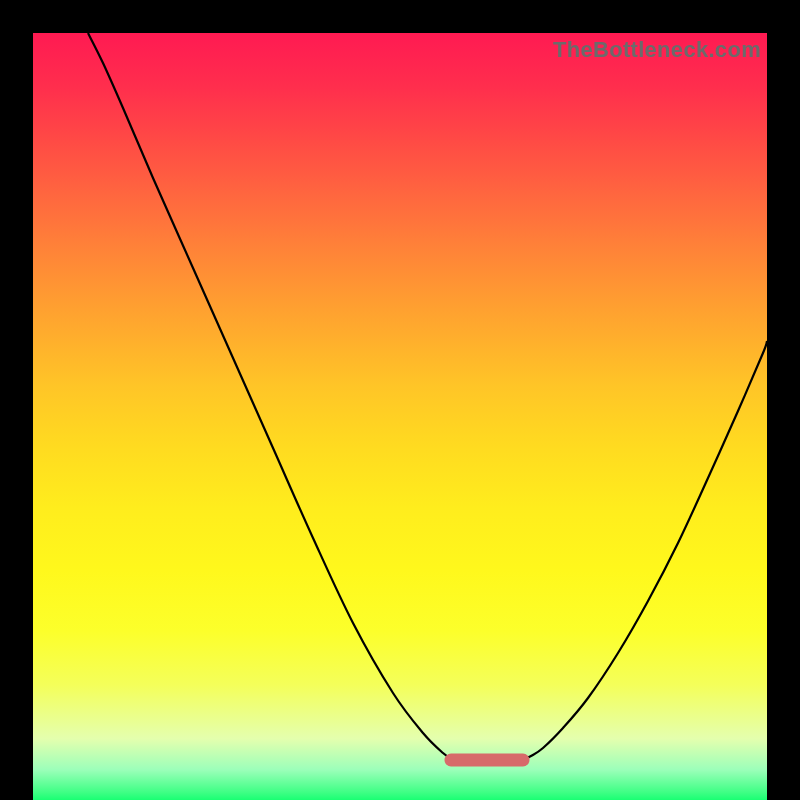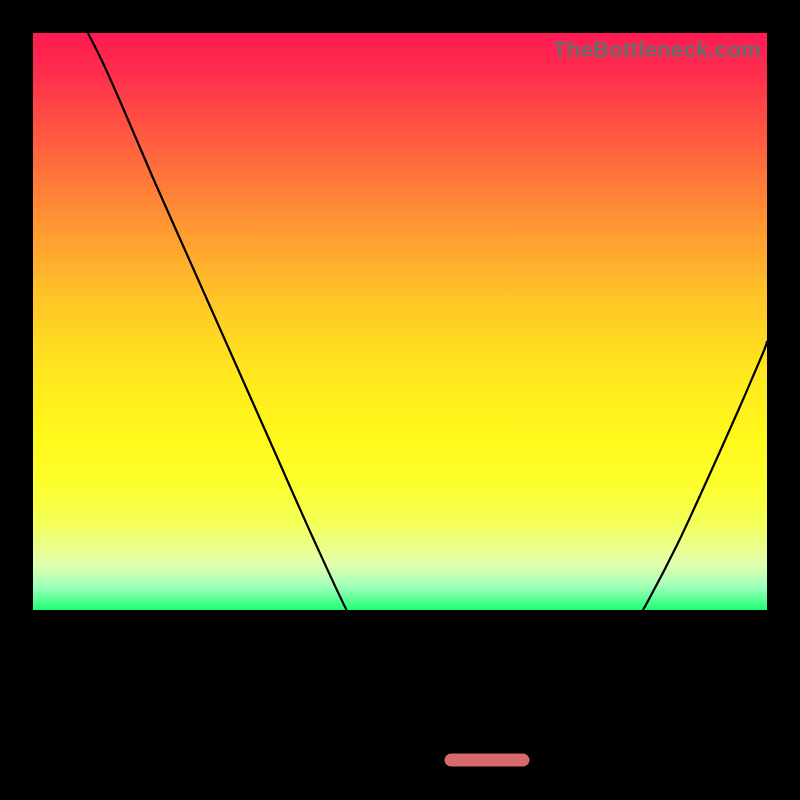--- a/index.html
+++ b/index.html
@@ -2,21 +2,21 @@
 <html><head>
 <meta charset="utf-8">
 <style>
   * { margin: 0; padding: 0; box-sizing: border-box; }
   html, body { width: 800px; height: 800px; overflow: hidden; }
   .frame {
     width: 800px; height: 800px; position: relative; background: #000;
   }
   .plot {
     position: absolute;
-    left: 33px; top: 33px; width: 734px; height: 577px;
+    left: 33px; top: 33px; width: 734px; height: 767px;
     background: linear-gradient(to bottom,
       #ff1a52 0%,
       #ff2e4d 7%,
       #ff4a45 14%,
       #ff6a3e 22%,
       #ff8a36 30%,
       #ffa82e 38%,
       #ffc527 46%,
       #ffdb20 54%,
       #ffed1d 62%,

